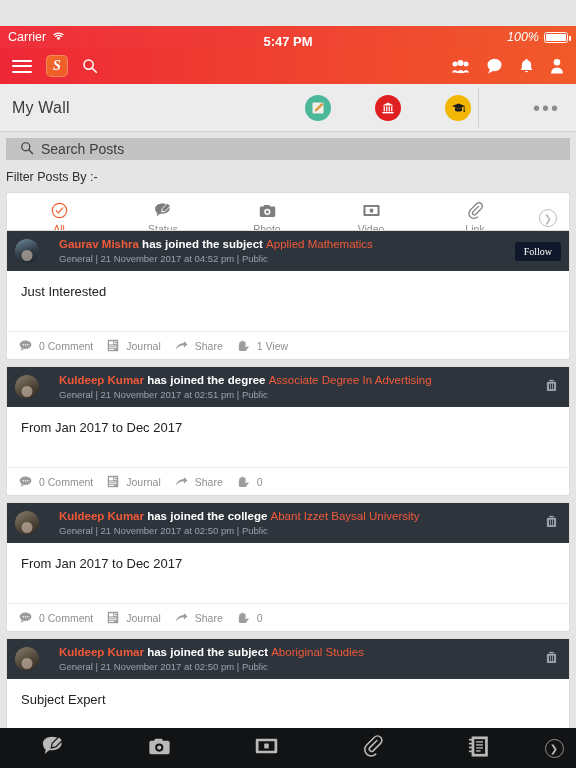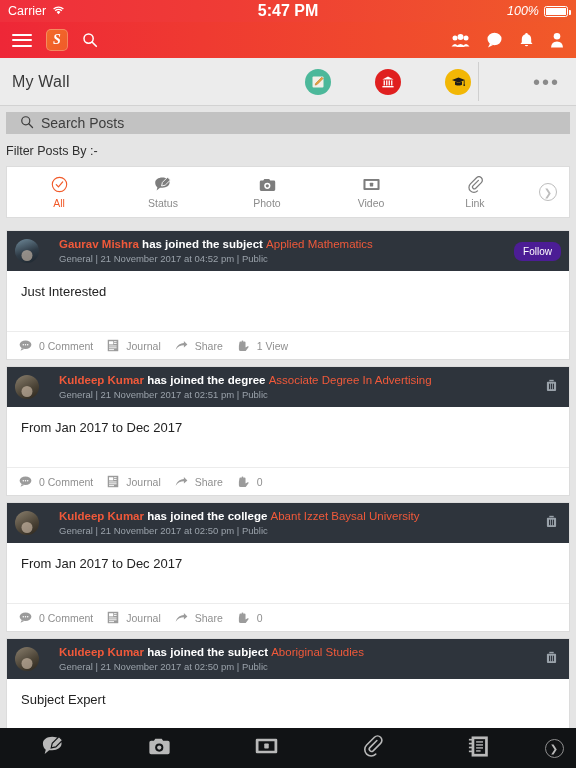--- a/index.html
+++ b/index.html
@@ -8,26 +8,26 @@
     font-family:"Liberation Sans", sans-serif;
     background:#e5e5e5;
     overflow:hidden;
     position:relative;
   }
 
   
   .statusbar{
     height:22px;
     background:linear-gradient(90deg,#ef2f3c 0%,#ef3c35 40%,#f05a2a 100%);
-    display:flex; align-items:center;
+    display:flex; 
     color:#fff; font-size:12.5px;
-    padding:8px 8px; position:relative;
+    padding:8px 8px; position:relative;margin-top:26px;
   }
   .sb-left{ display:flex; align-items:center; gap:6px; }
-  .sb-center{ position:absolute; left:0; right:0; text-align:center; font-weight:bold; font-size:16px;}
+  .sb-center{ position:absolute; left:0; right:0; text-align:center; font-weight:bold; font-size:13px;}
   .sb-right{ margin-left:auto; display:flex; align-items:center; gap:5px; z-index:2;font-style:italic;}
   .wifi{ display:inline-block; }
   .battery{
     width:24px;height:11px;border:1.5px solid #fff;border-radius:2.5px;
     position:relative; display:inline-block;
   }
   .battery::after{
     content:""; position:absolute; right:-4px; top:3px;
     width:2.5px; height:5px; background:#fff; border-radius:0 1px 1px 0;
   }
@@ -140,23 +140,23 @@
     transform:translateX(-50%);
     width:11px;height:11px;border-radius:50%;
     background:rgba(230,210,190,.55);
   }
   .head-text{ flex:1; min-width:0;margin-left:12px; }
   .line1{ font-size:11.5px; line-height:14px; color:#ffffff; font-weight:bold;}
   .line1 .u{ color:#f0593a; font-weight:bold;}
   .line1 .o{ color:#f0593a; font-weight:normal;}
   .line2{ font-size:9.5px; color:#9aa2aa; line-height:13px; margin-top:1px;}
   .follow{
-    background:#4c1d95; color:#fff; font-size:10px;
-    padding:4px 9px; border-radius:8px; border:none; cursor:pointer;
-    font-family:Liberation Sans, sans-serif;
+    background:#0f172a; color:#fff; font-size:10px;
+    padding:4px 9px; border-radius:3px; border:none; cursor:pointer;
+    font-family:Liberation Serif, serif;
   }
   .trash{ color:#9aa2aa; font-size:13px; cursor:pointer; padding:0 4px;}
   .card-body{
     padding:13px 14px 26px 14px; font-size:13px; color:#222;
     min-height:60px;
   }
   .card-actions{
     border-top:1px solid #ececec;
     display:flex; align-items:center; gap:14px;
     padding:7px 12px; font-size:10.5px; color:#8f8f8f;

